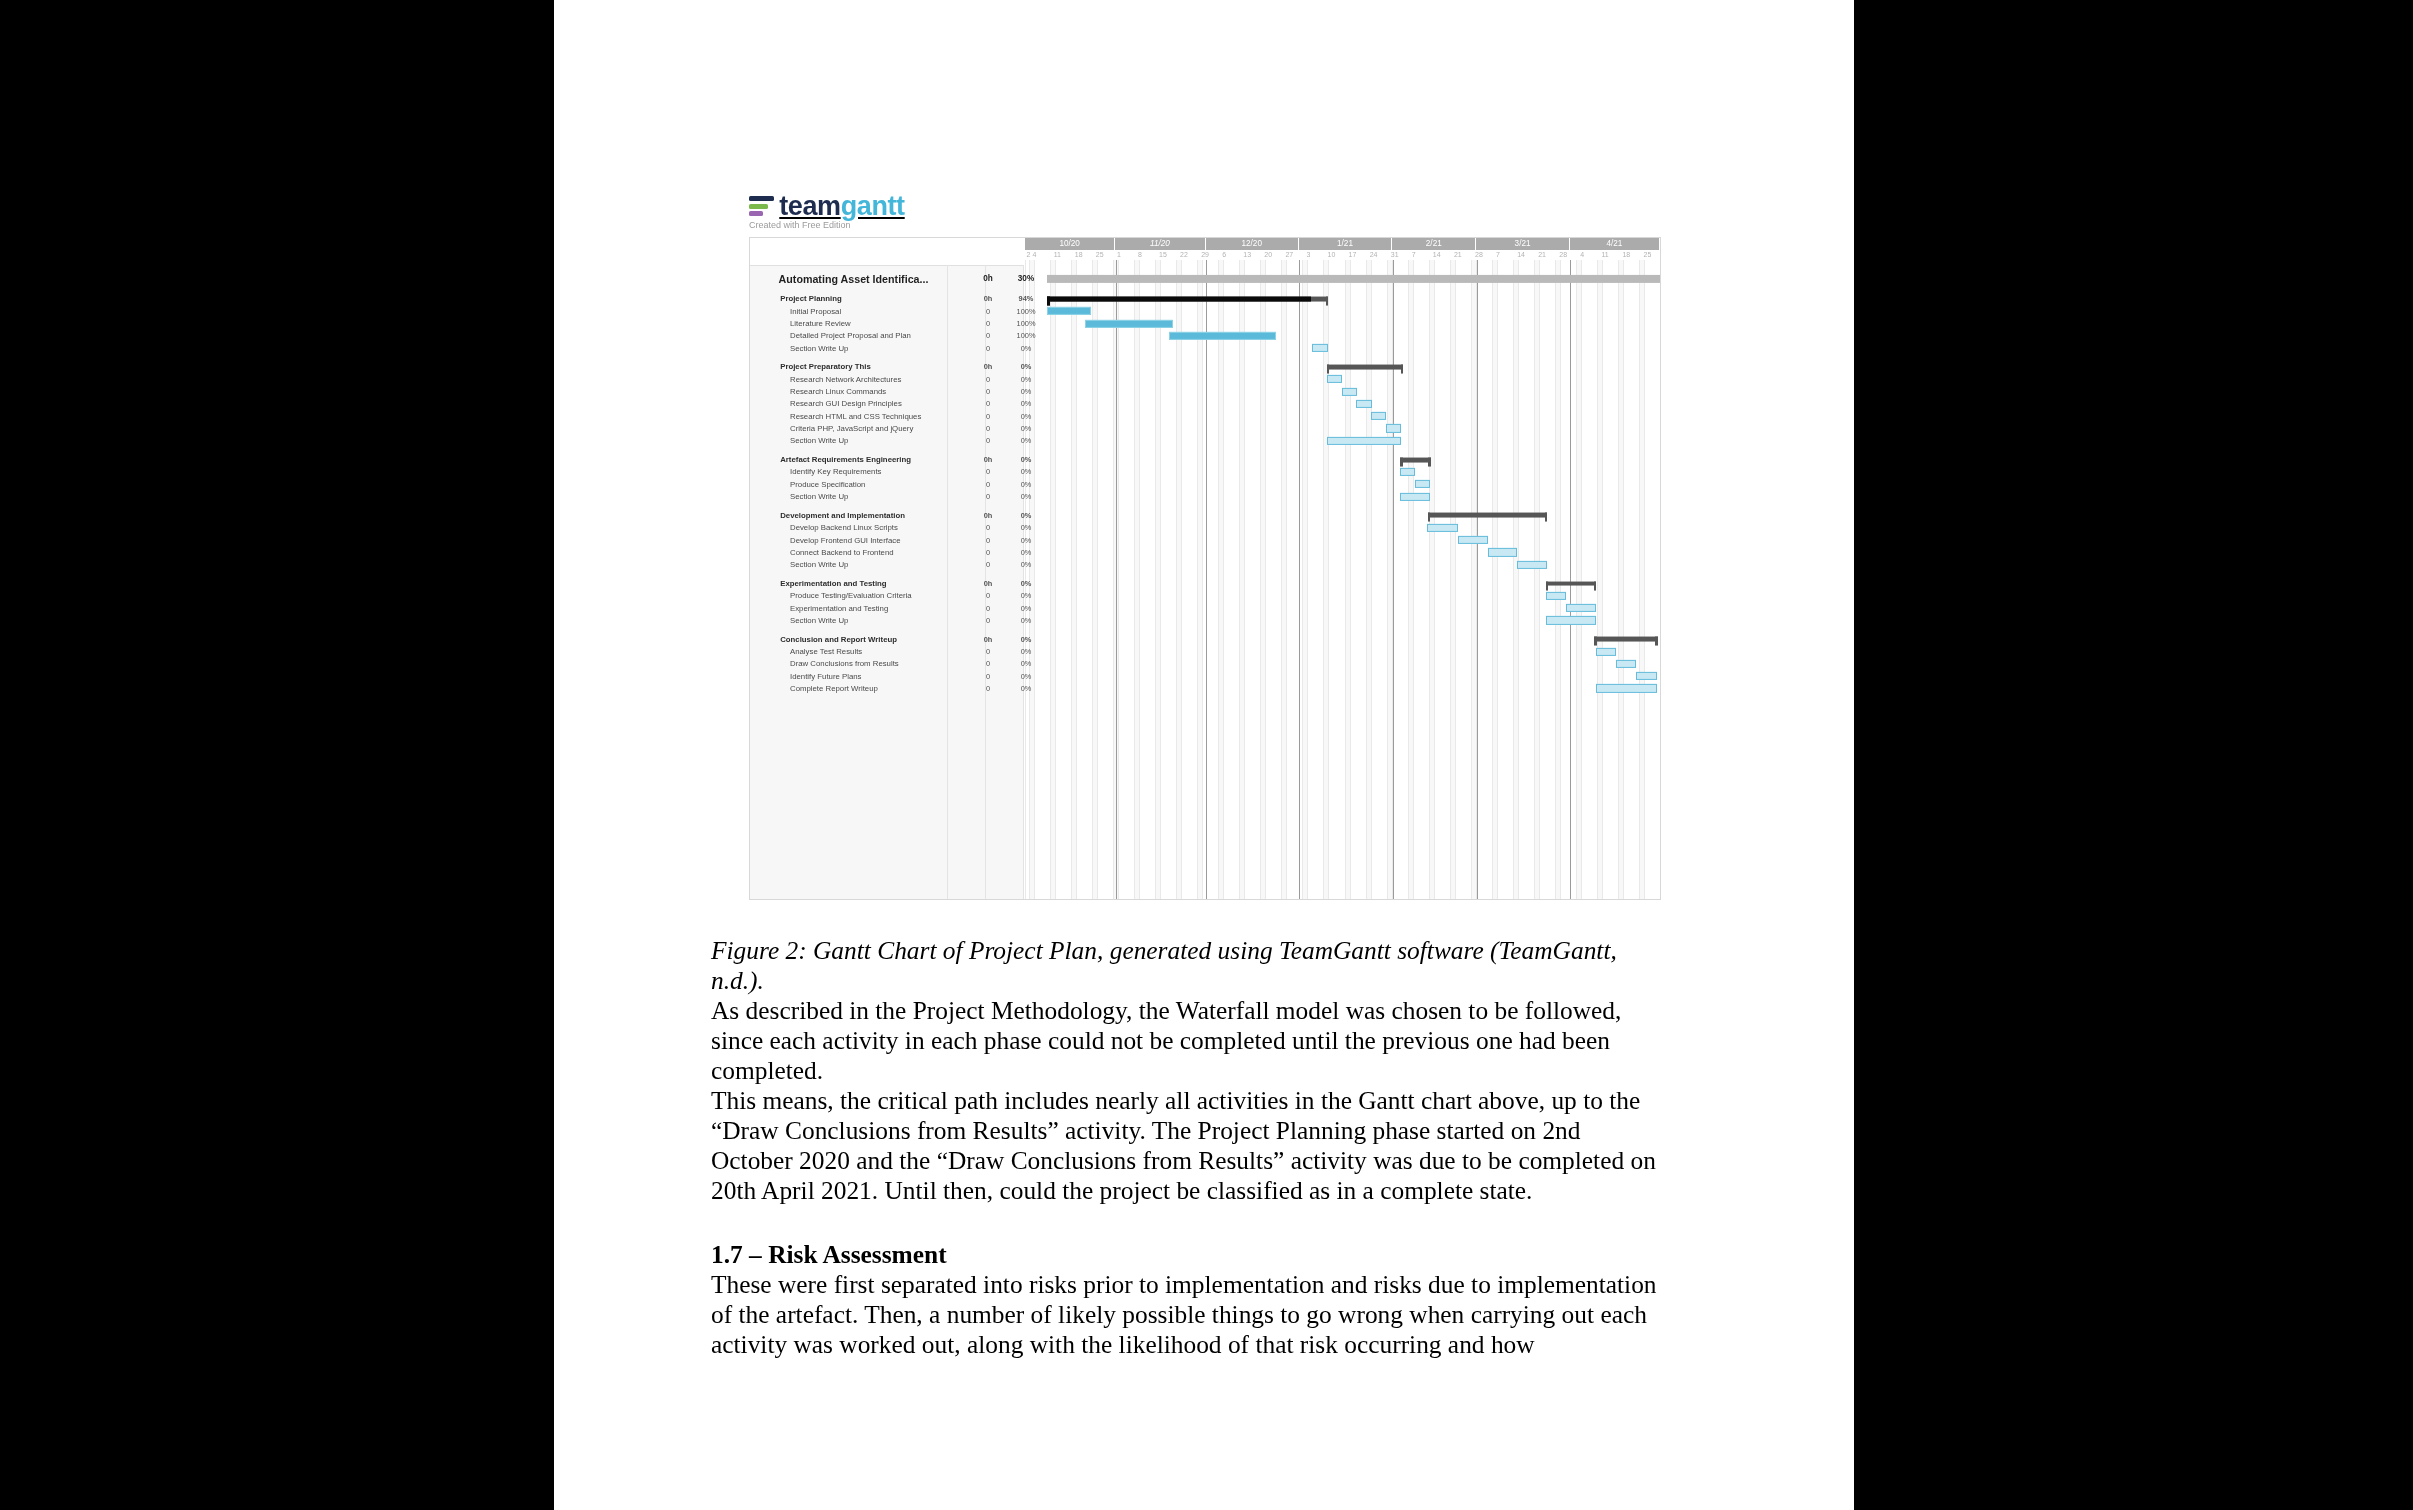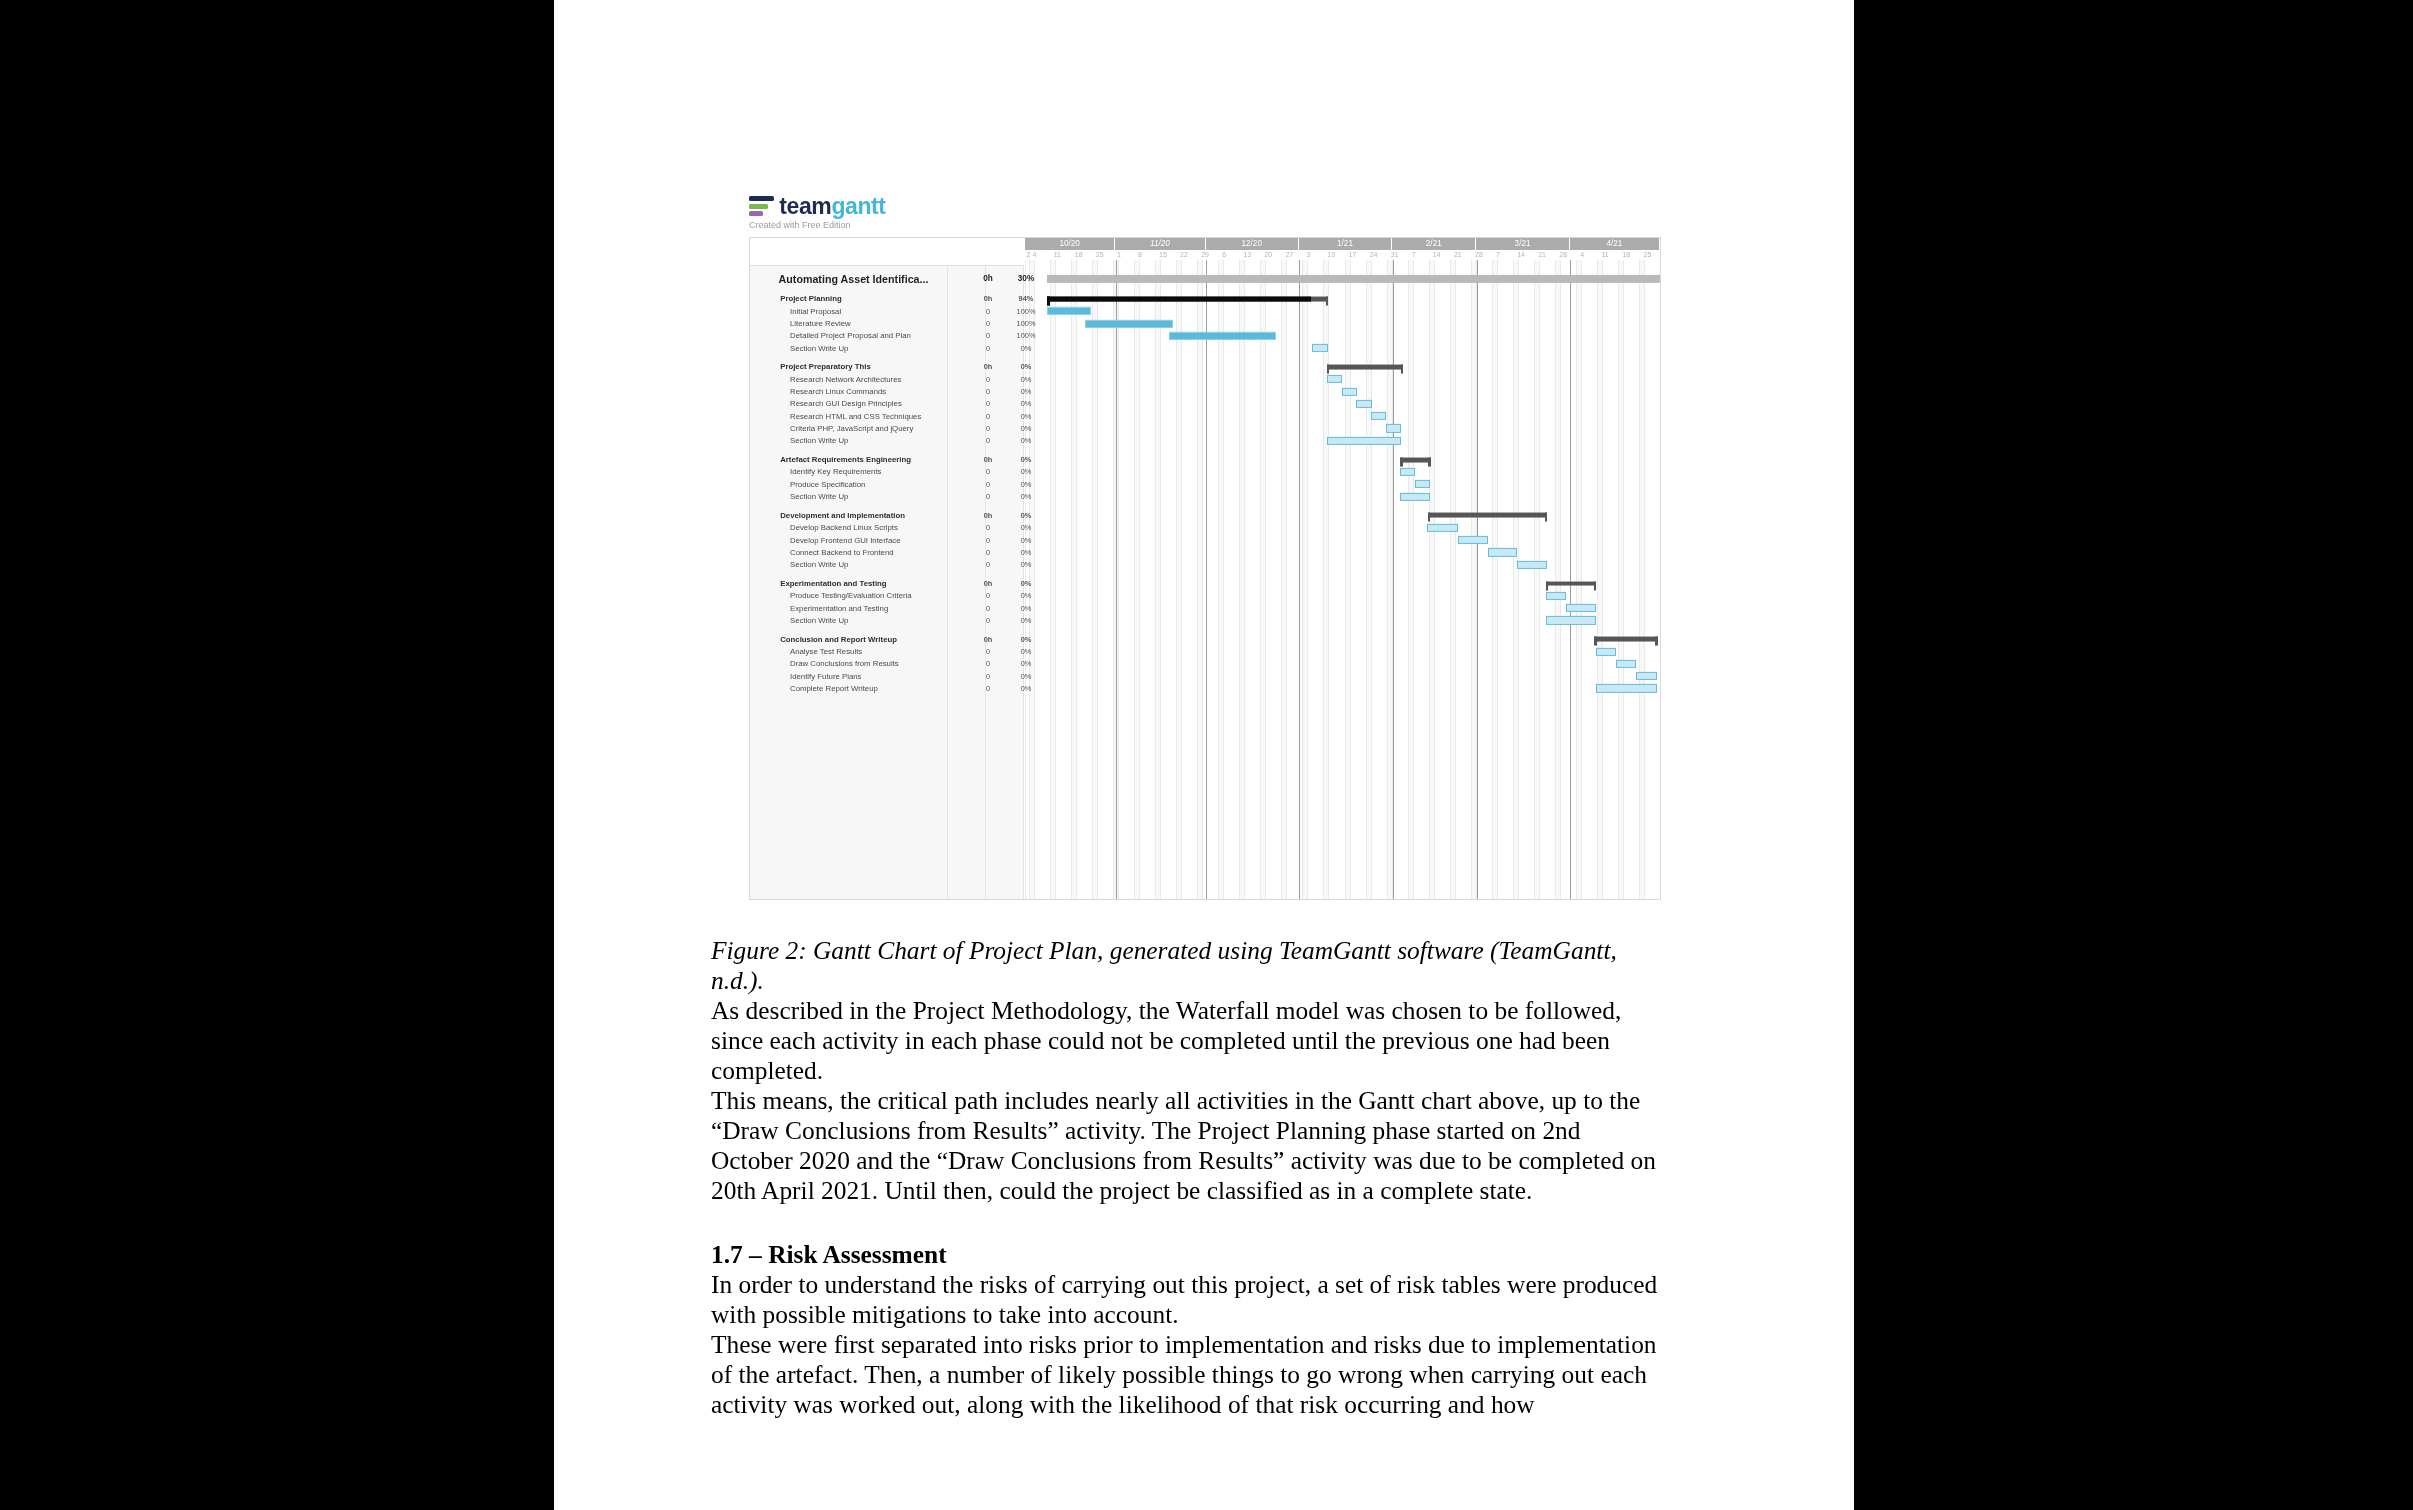--- a/index.html
+++ b/index.html
@@ -13,21 +13,21 @@
   }
 
   
   .figure-block { position:absolute; left:195px; top:194px; }
   .tg-logo { display:flex; align-items:center; gap:5.7px; height:24.6px; }
   .tg-icon { width:24.6px; height:19.7px; display:flex; flex-direction:column; justify-content:space-between; }
   .tg-icon span { height:4.9px; border-radius:1.6px; }
   .tg-icon .i1 { width:100%; background:var(--logo-navy); }
   .tg-icon .i2 { width:76%;  background:var(--logo-green); }
   .tg-icon .i3 { width:58%;  background:var(--logo-purple); }
-  .tg-wordmark { font-size:23px; font-weight:700; letter-spacing:-0.4px; line-height:24.6px; }
+  .tg-wordmark { font-size:27px; font-weight:700; letter-spacing:-0.4px; line-height:24.6px;text-decoration:underline; }
   .tg-wordmark .team  { color:var(--logo-navy); }
   .tg-wordmark .gantt { color:var(--logo-blue); }
   .tg-tagline { font-size:9px; color:#9b9b9b; margin-top:1.6px; height:11.5px; }
 
   .chart {
     position:relative; margin-top:5.7px; width:910px; height:661px;
     background:#fff; border:0.8px solid #d8d8d8; overflow:hidden;
   }
   .left-bg {
     position:absolute; left:0; top:27px; bottom:0; width:273px;
@@ -454,21 +454,19 @@
     <p class="caption">Figure 2: Gantt Chart of Project Plan, generated using TeamGantt software (TeamGantt,
 n.d.).</p>
     <p class="p1">As described in the Project Methodology, the Waterfall model was chosen to be followed,
 since each activity in each phase could not be completed until the previous one had been
 completed.</p>
     <p class="p2">This means, the critical path includes nearly all activities in the Gantt chart above, up to the
 “Draw Conclusions from Results” activity. The Project Planning phase started on 2nd
 October 2020 and the “Draw Conclusions from Results” activity was due to be completed on
 20th April 2021. Until then, could the project be classified as in a complete state.</p>
     <h2>1.7 – Risk Assessment</h2>
-    <p class="p3">In order to understand the risks of carrying out this project, a set of risk tables were produced
-with possible mitigations to take into account.</p>
     <p class="p4">These were first separated into risks prior to implementation and risks due to implementation
 of the artefact. Then, a number of likely possible things to go wrong when carrying out each
 activity was worked out, along with the likelihood of that risk occurring and how</p>
   </div>
 
 </div>
 
 
 </body></html>

